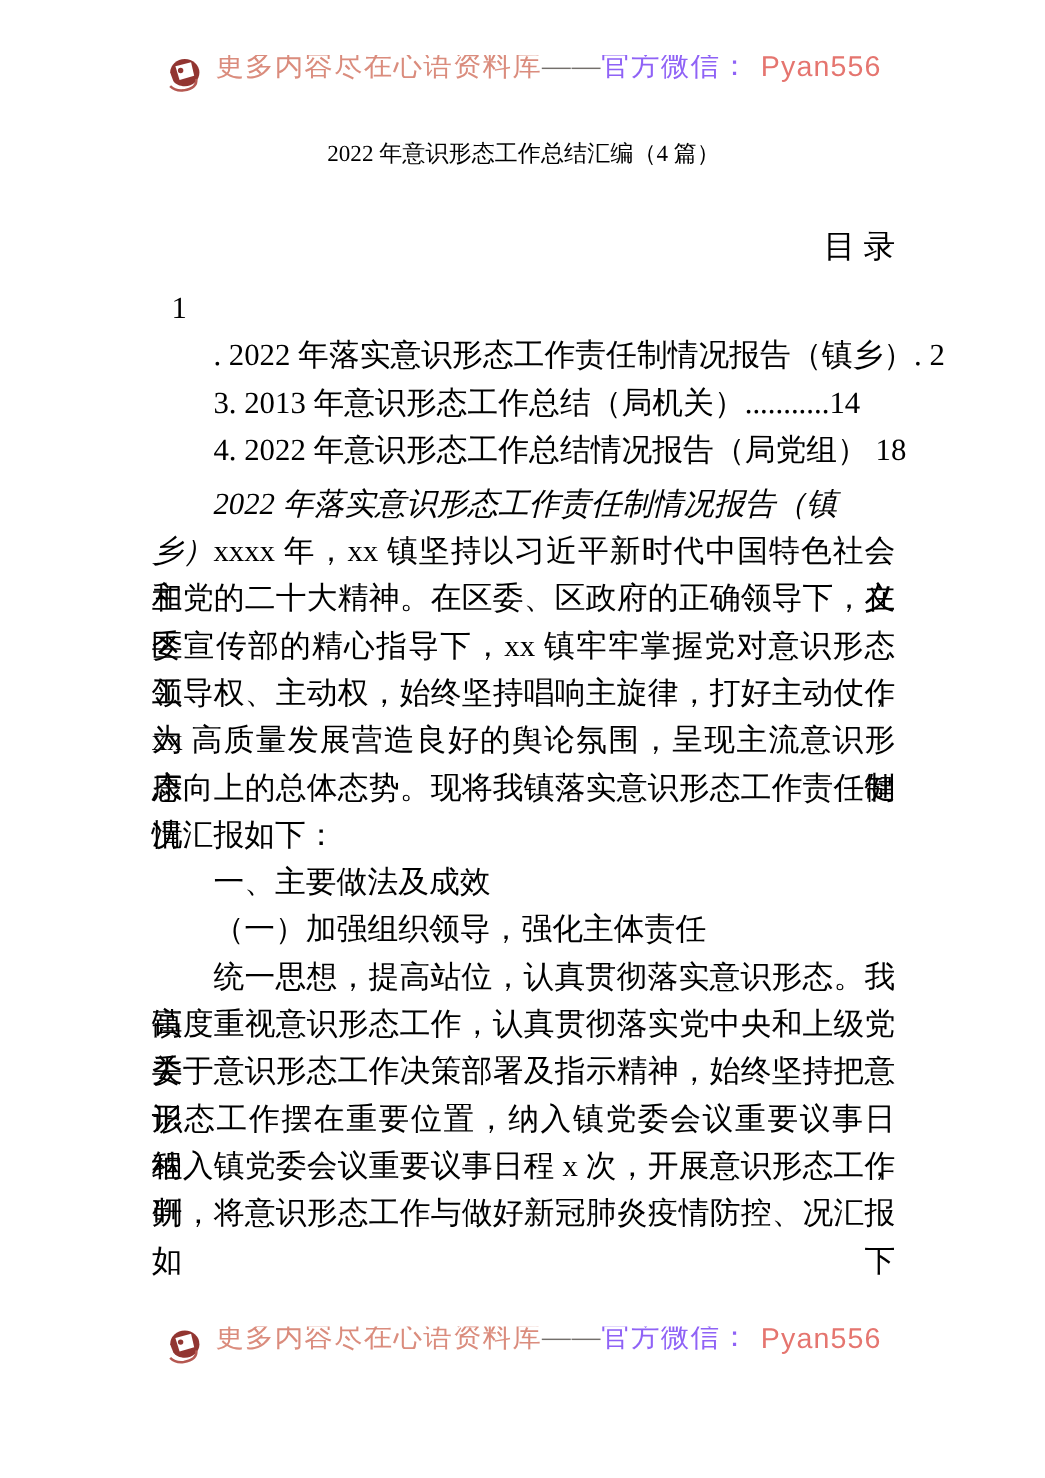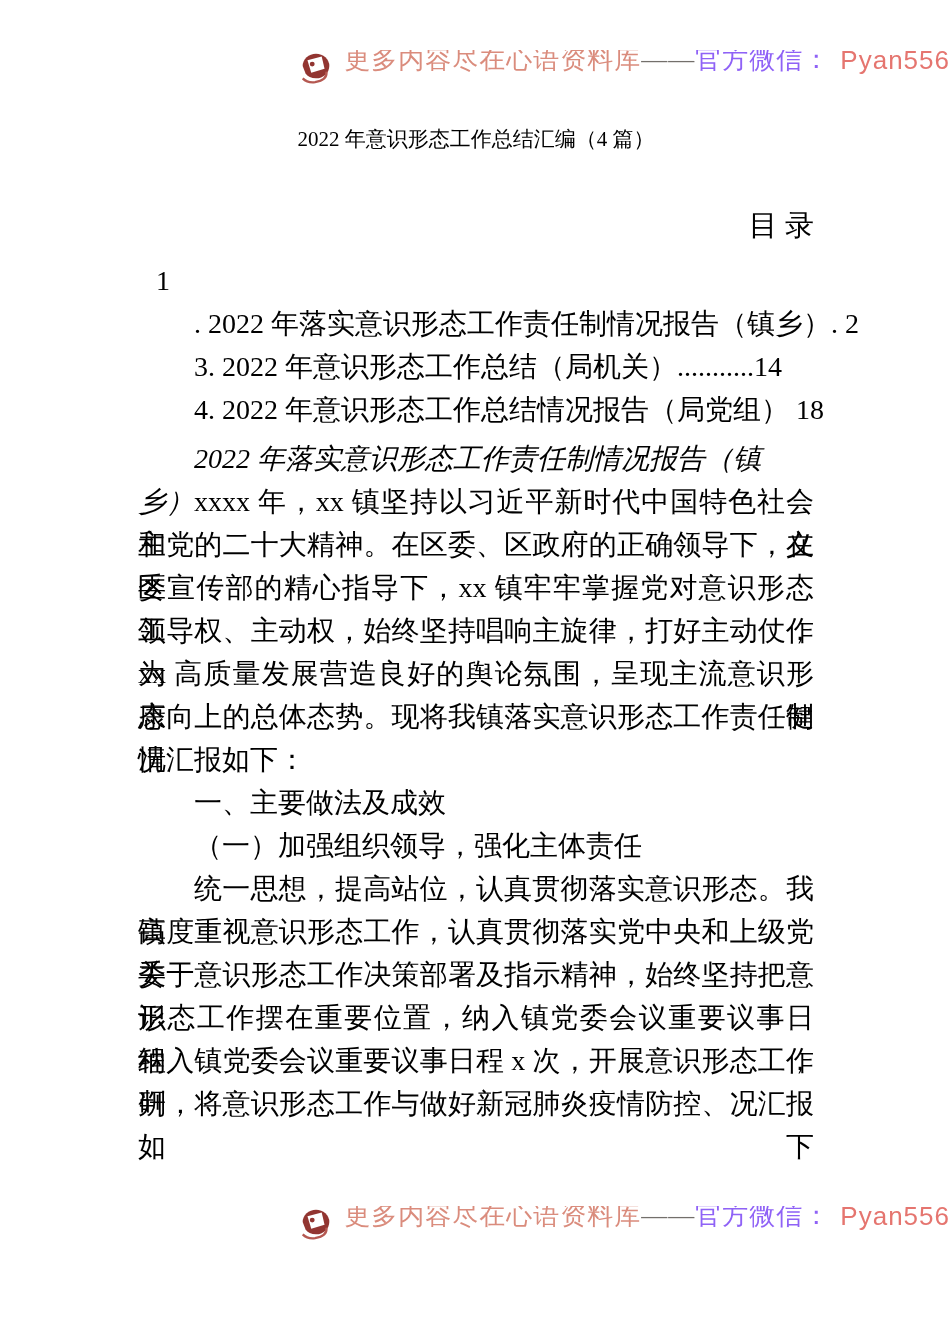--- a/index.html
+++ b/index.html
@@ -7,21 +7,21 @@
     position:relative;
     width:950px;height:1344px;
     background:#ffffff;
     overflow:hidden;
     font-family:"Liberation Serif","DejaVu Serif",serif;
     color:#000000;
   }
   
   .wm{
     position:absolute;left:0;right:0;
-    display:flex;justify-content:flex-end;
+    display:flex;justify-content:center;
     filter:blur(0.4px);
     opacity:.96;
     pointer-events:none;
   }
   .wm-top{top:50px;}
   .wm-bottom{top:1206px;}
   .wm-clip{height:41px;overflow:hidden;}
   .wm-inner{
     display:flex;align-items:flex-start;
     margin-top:-10px;
@@ -78,21 +78,21 @@
     </div>
   </div>
 
   <div class="content">
     <h1 class="title">2022 年意识形态工作总结汇编（4 篇）</h1>
 
     <div class="toc-heading">目 录</div>
     <div class="tline toc-marker">1</div>
 
     <div class="tline toc-item">. 2022 年落实意识形态工作责任制情况报告（镇乡）. 2</div>
-    <div class="tline toc-item">3. 2022 年意识形态工作总结（局机关）...........14</div>
+    <div class="tline toc-item">3. 2013 年意识形态工作总结（局机关）...........14</div>
     <div class="tline toc-item">4. 2022 年意识形态工作总结情况报告（局党组）  18</div>
 
     <div class="tline indent section-heading">2022 年落实意识形态工作责任制情况报告（镇乡）</div>
 
     <div class="tline indent j">xxxx 年，xx 镇坚持以习近平新时代中国特色社会主义</div>
     <div class="tline j">和党的二十大精神。在区委、区政府的正确领导下，在区</div>
     <div class="tline j">委宣传部的精心指导下，xx 镇牢牢掌握党对意识形态工作</div>
     <div class="tline j">领导权、主动权，始终坚持唱响主旋律，打好主动仗，为</div>
     <div class="tline j">xx 高质量发展营造良好的舆论氛围，呈现主流意识形态健</div>
     <div class="tline j">康向上的总体态势。现将我镇落实意识形态工作责任制情</div>

